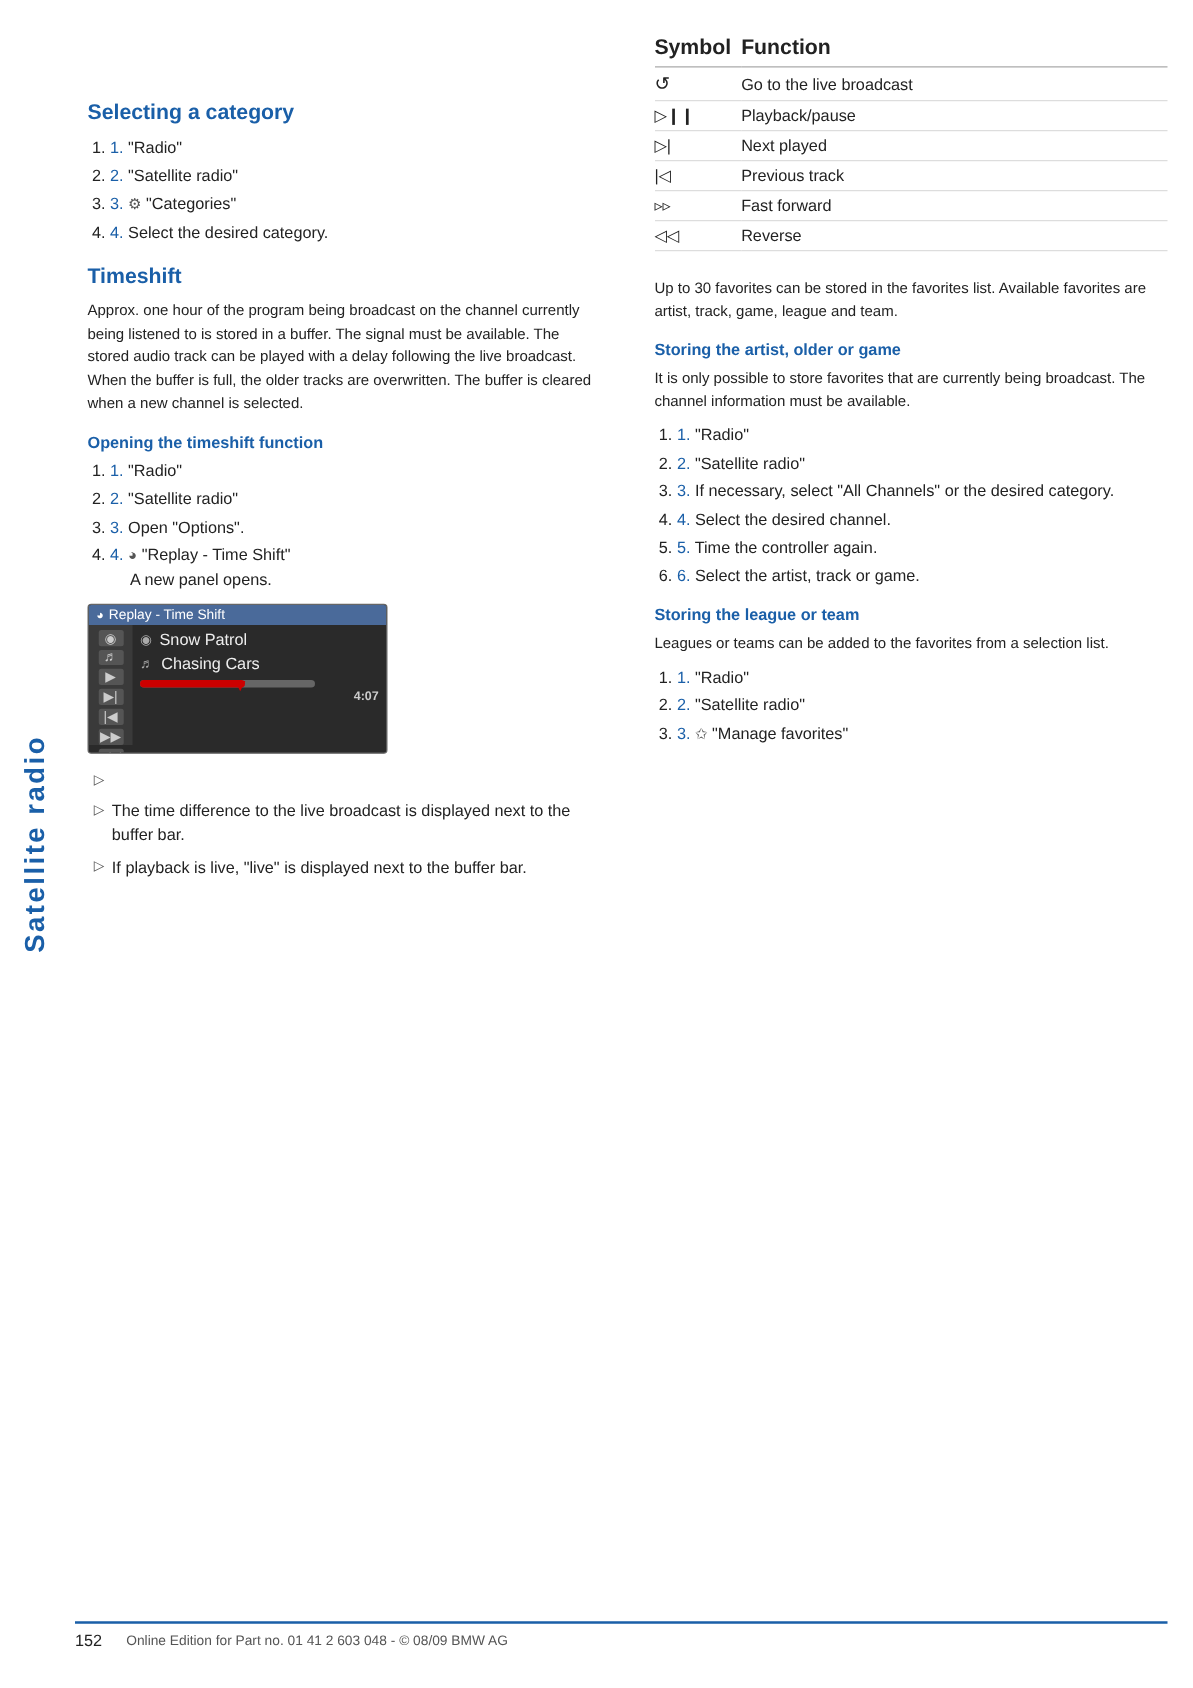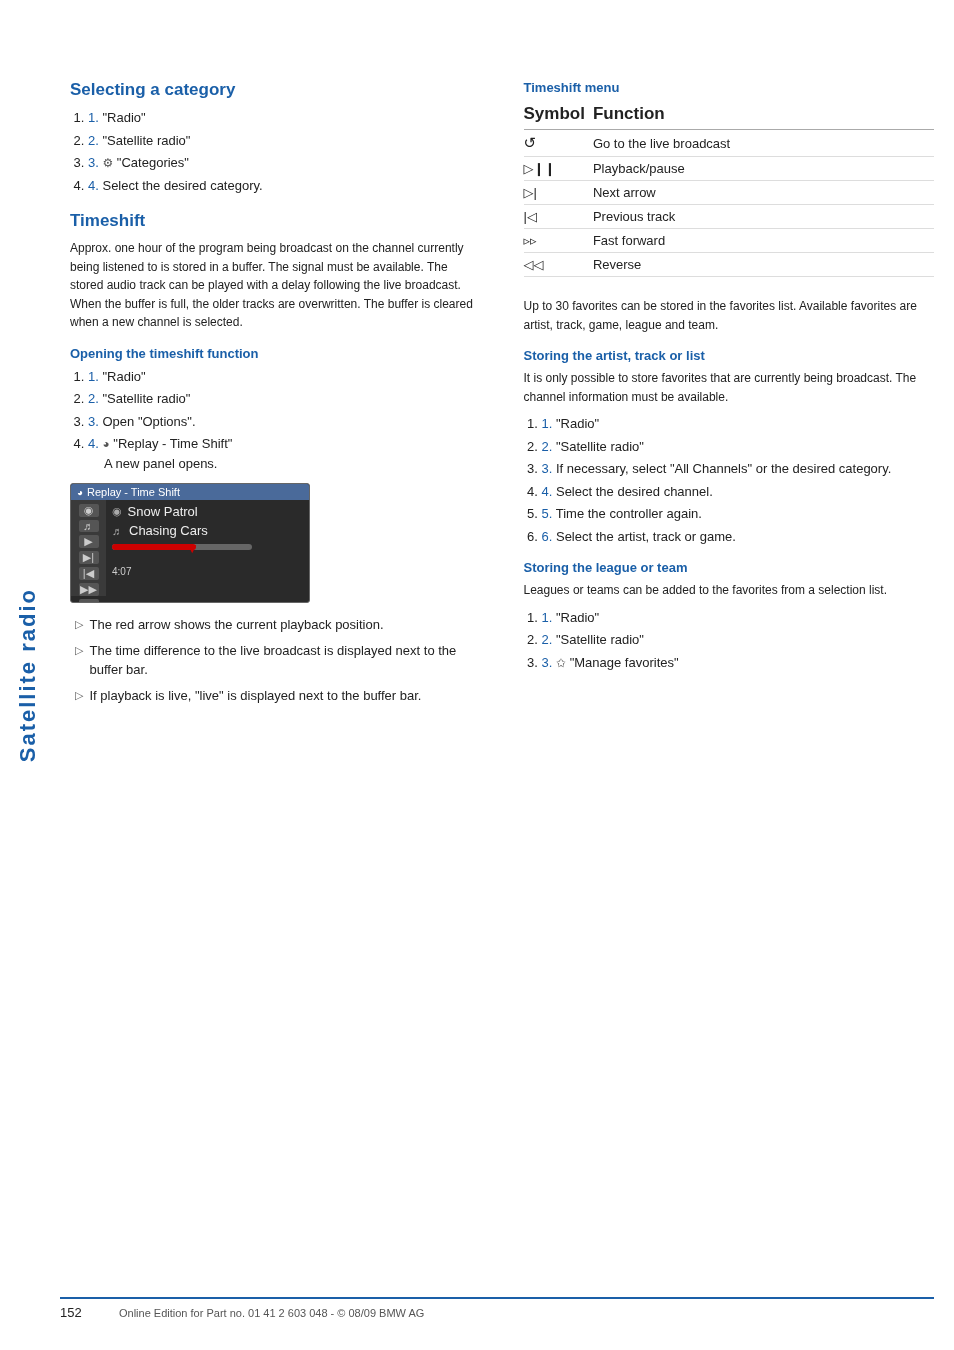--- a/index.html
+++ b/index.html
@@ -236,34 +236,36 @@
     .progress-arrow {
       position: absolute;
       right: -3px;
       top: -4px;
       color: #c00;
       font-size: 14px;
     }
     .time-label {
       font-size: 10px;
       color: #ccc;
-      margin-top: 16px;
+      text-align: right;
+      margin-top: 2px;
+      font-weight: bold;
     }
 
     
     .footer {
       position: absolute;
       bottom: 30px;
       left: 60px;
       right: 20px;
       border-top: 2px solid #1a5fa8;
       padding-top: 6px;
       display: flex;
       align-items: center;
-      gap: 24px;
+      gap: 6px;
     }
     .footer-page {
       font-size: 13px;
       color: #222;
       min-width: 35px;
     }
     .footer-text {
       font-size: 11px;
       color: #555;
     }
@@ -374,79 +376,77 @@
               </div>
               <div class="time-label">4:07</div>
             </div>
           </div>
         </div>
       </div>
 
       <div class="arrow-list">
         <div class="arrow-item">
           <span class="arrow-icon">▷</span>
-          <span>The red arrow shows the current playback position.</span>
         </div>
         <div class="arrow-item">
           <span class="arrow-icon">▷</span>
           <span>The time difference to the live broadcast is displayed next to the buffer bar.</span>
         </div>
         <div class="arrow-item">
           <span class="arrow-icon">▷</span>
           <span>If playback is live, "live" is displayed next to the buffer bar.</span>
         </div>
       </div>
     </div>
 
   </div>
 
   <div class="right-col">
 
     <div>
-      <div class="subsection-title" style="margin-top:60px;">Timeshift menu</div>
       <table class="timeshift-table">
         <thead>
           <tr>
             <th class="symbol-cell">Symbol</th>
             <th>Function</th>
           </tr>
         </thead>
         <tbody>
           <tr>
             <td class="symbol-cell" style="font-size:15px;">↺</td>
             <td>Go to the live broadcast</td>
           </tr>
           <tr>
             <td class="symbol-cell">▷❙❙</td>
             <td>Playback/pause</td>
           </tr>
           <tr>
             <td class="symbol-cell">▷|</td>
-            <td>Next arrow</td>
+            <td>Next played</td>
           </tr>
           <tr>
             <td class="symbol-cell">|◁</td>
             <td>Previous track</td>
           </tr>
           <tr>
             <td class="symbol-cell">▹▹</td>
             <td>Fast forward</td>
           </tr>
           <tr>
             <td class="symbol-cell">◁◁</td>
             <td>Reverse</td>
           </tr>
         </tbody>
       </table>
     </div>
 
     <div style="margin-top: 20px;">
       <p class="body-text">Up to 30 favorites can be stored in the favorites list. Available favorites are artist, track, game, league and team.</p>
 
-      <div class="subsection-title">Storing the artist, track or list</div>
+      <div class="subsection-title">Storing the artist, older or game</div>
       <p class="body-text">It is only possible to store favorites that are currently being broadcast. The channel information must be available.</p>
 
       <ol class="steps">
         <li>
           <span class="step-num">1.</span>
           <span> "Radio"</span>
         </li>
         <li>
           <span class="step-num">2.</span>
           <span> "Satellite radio"</span>

